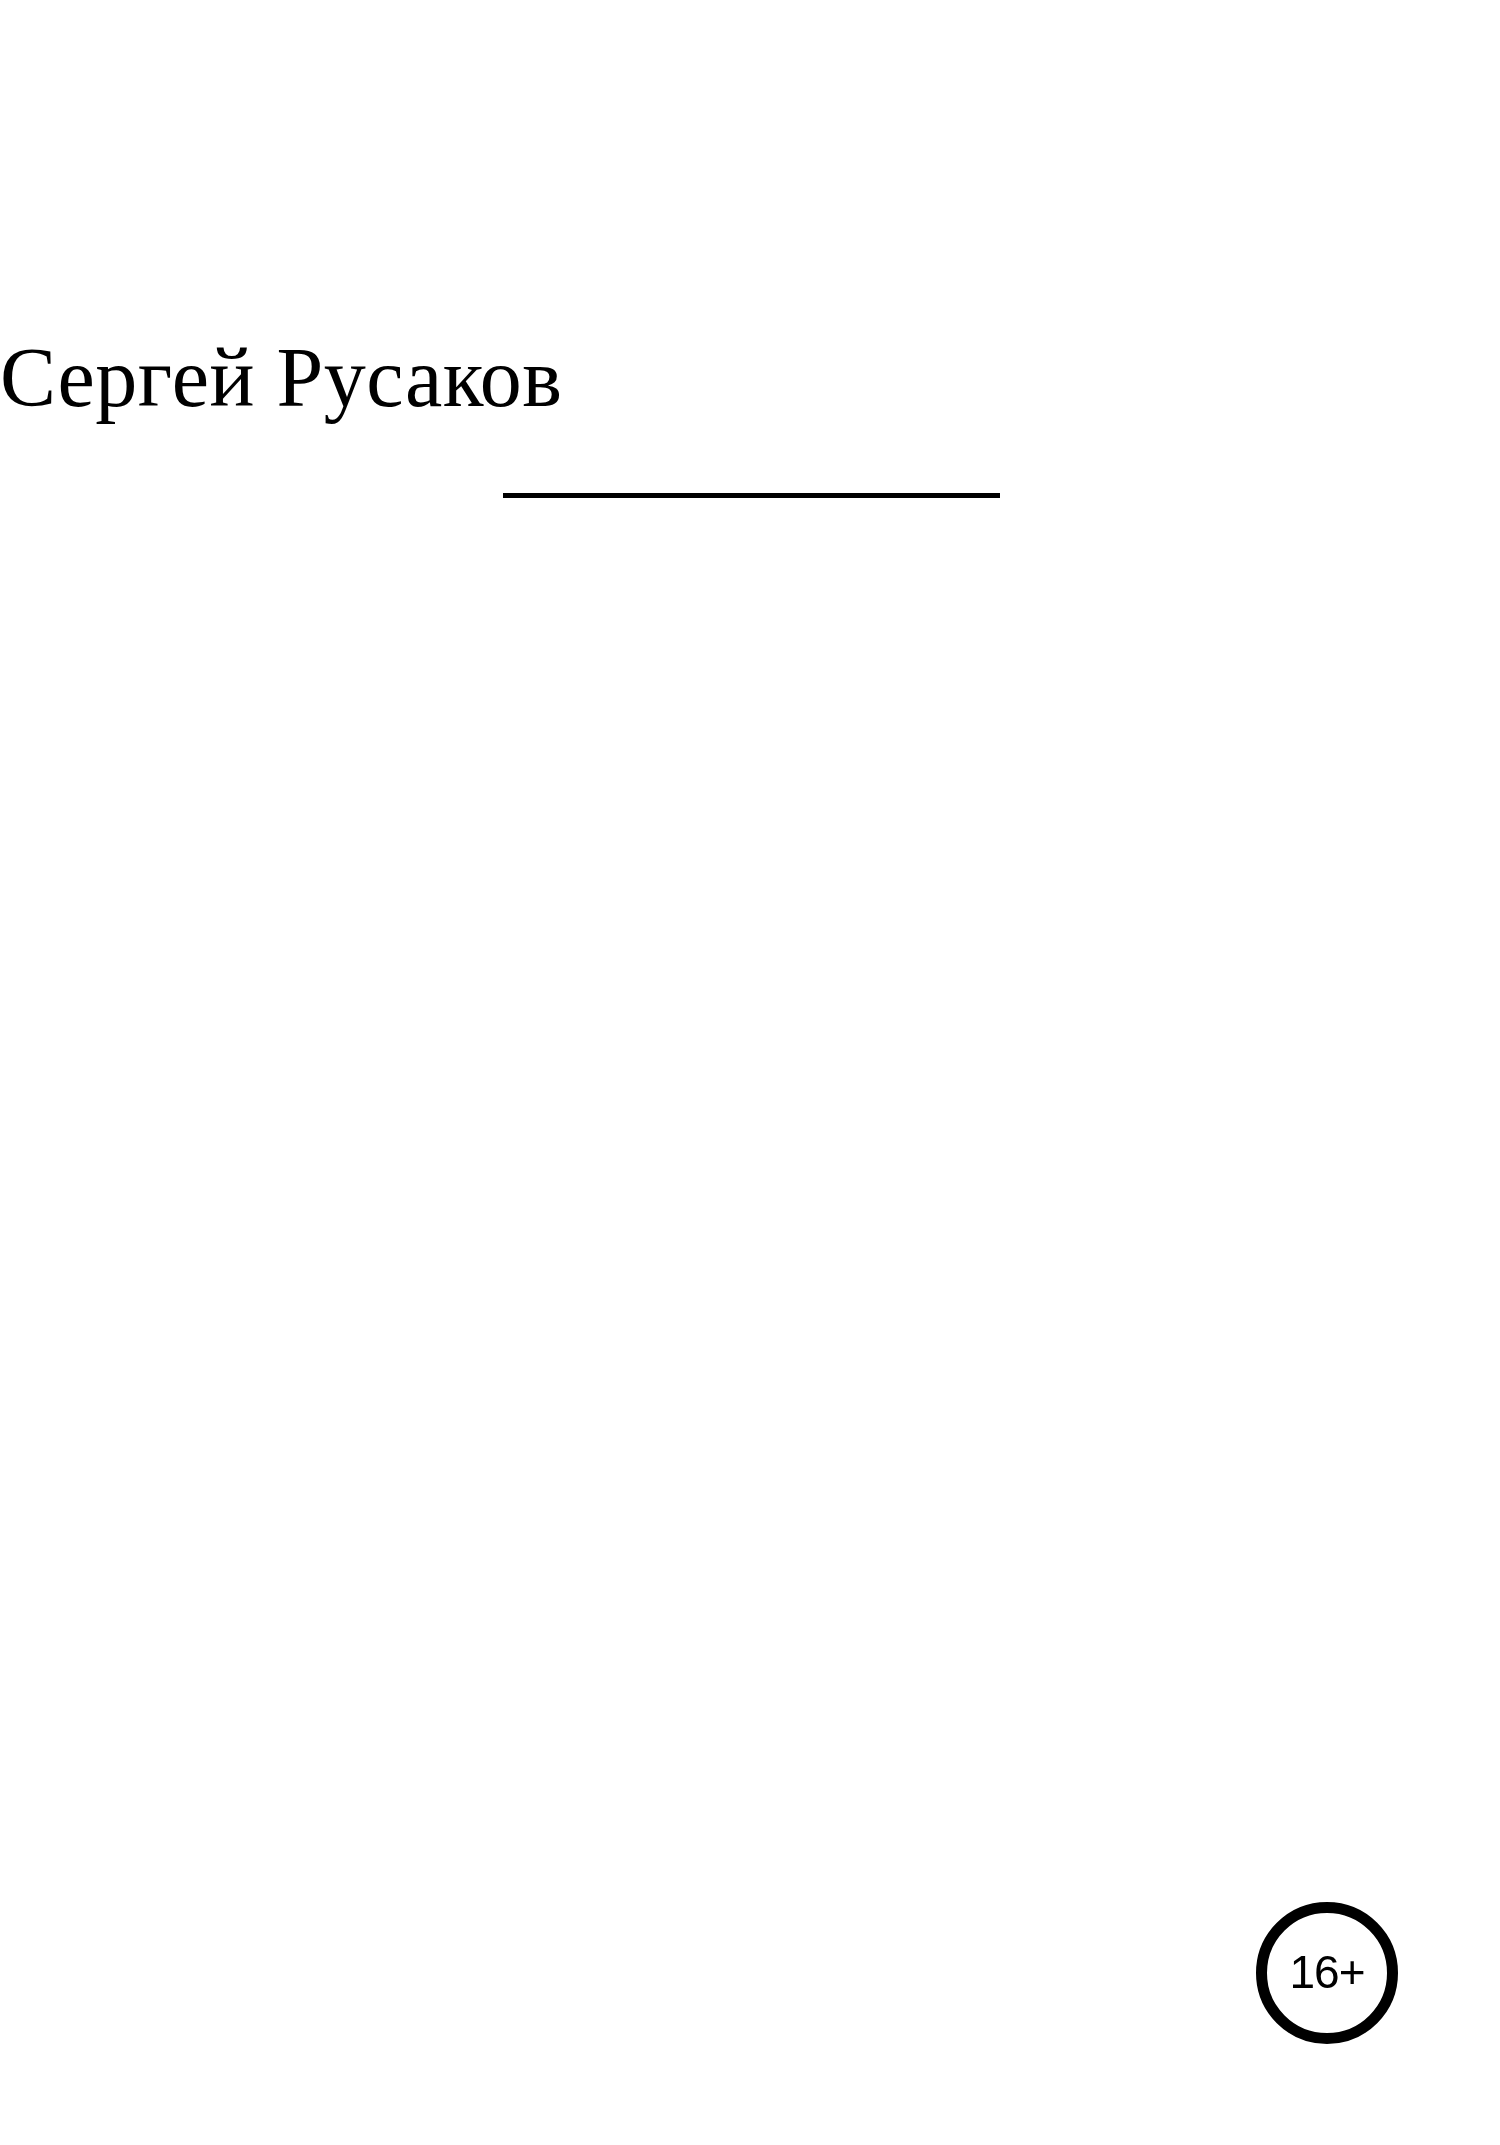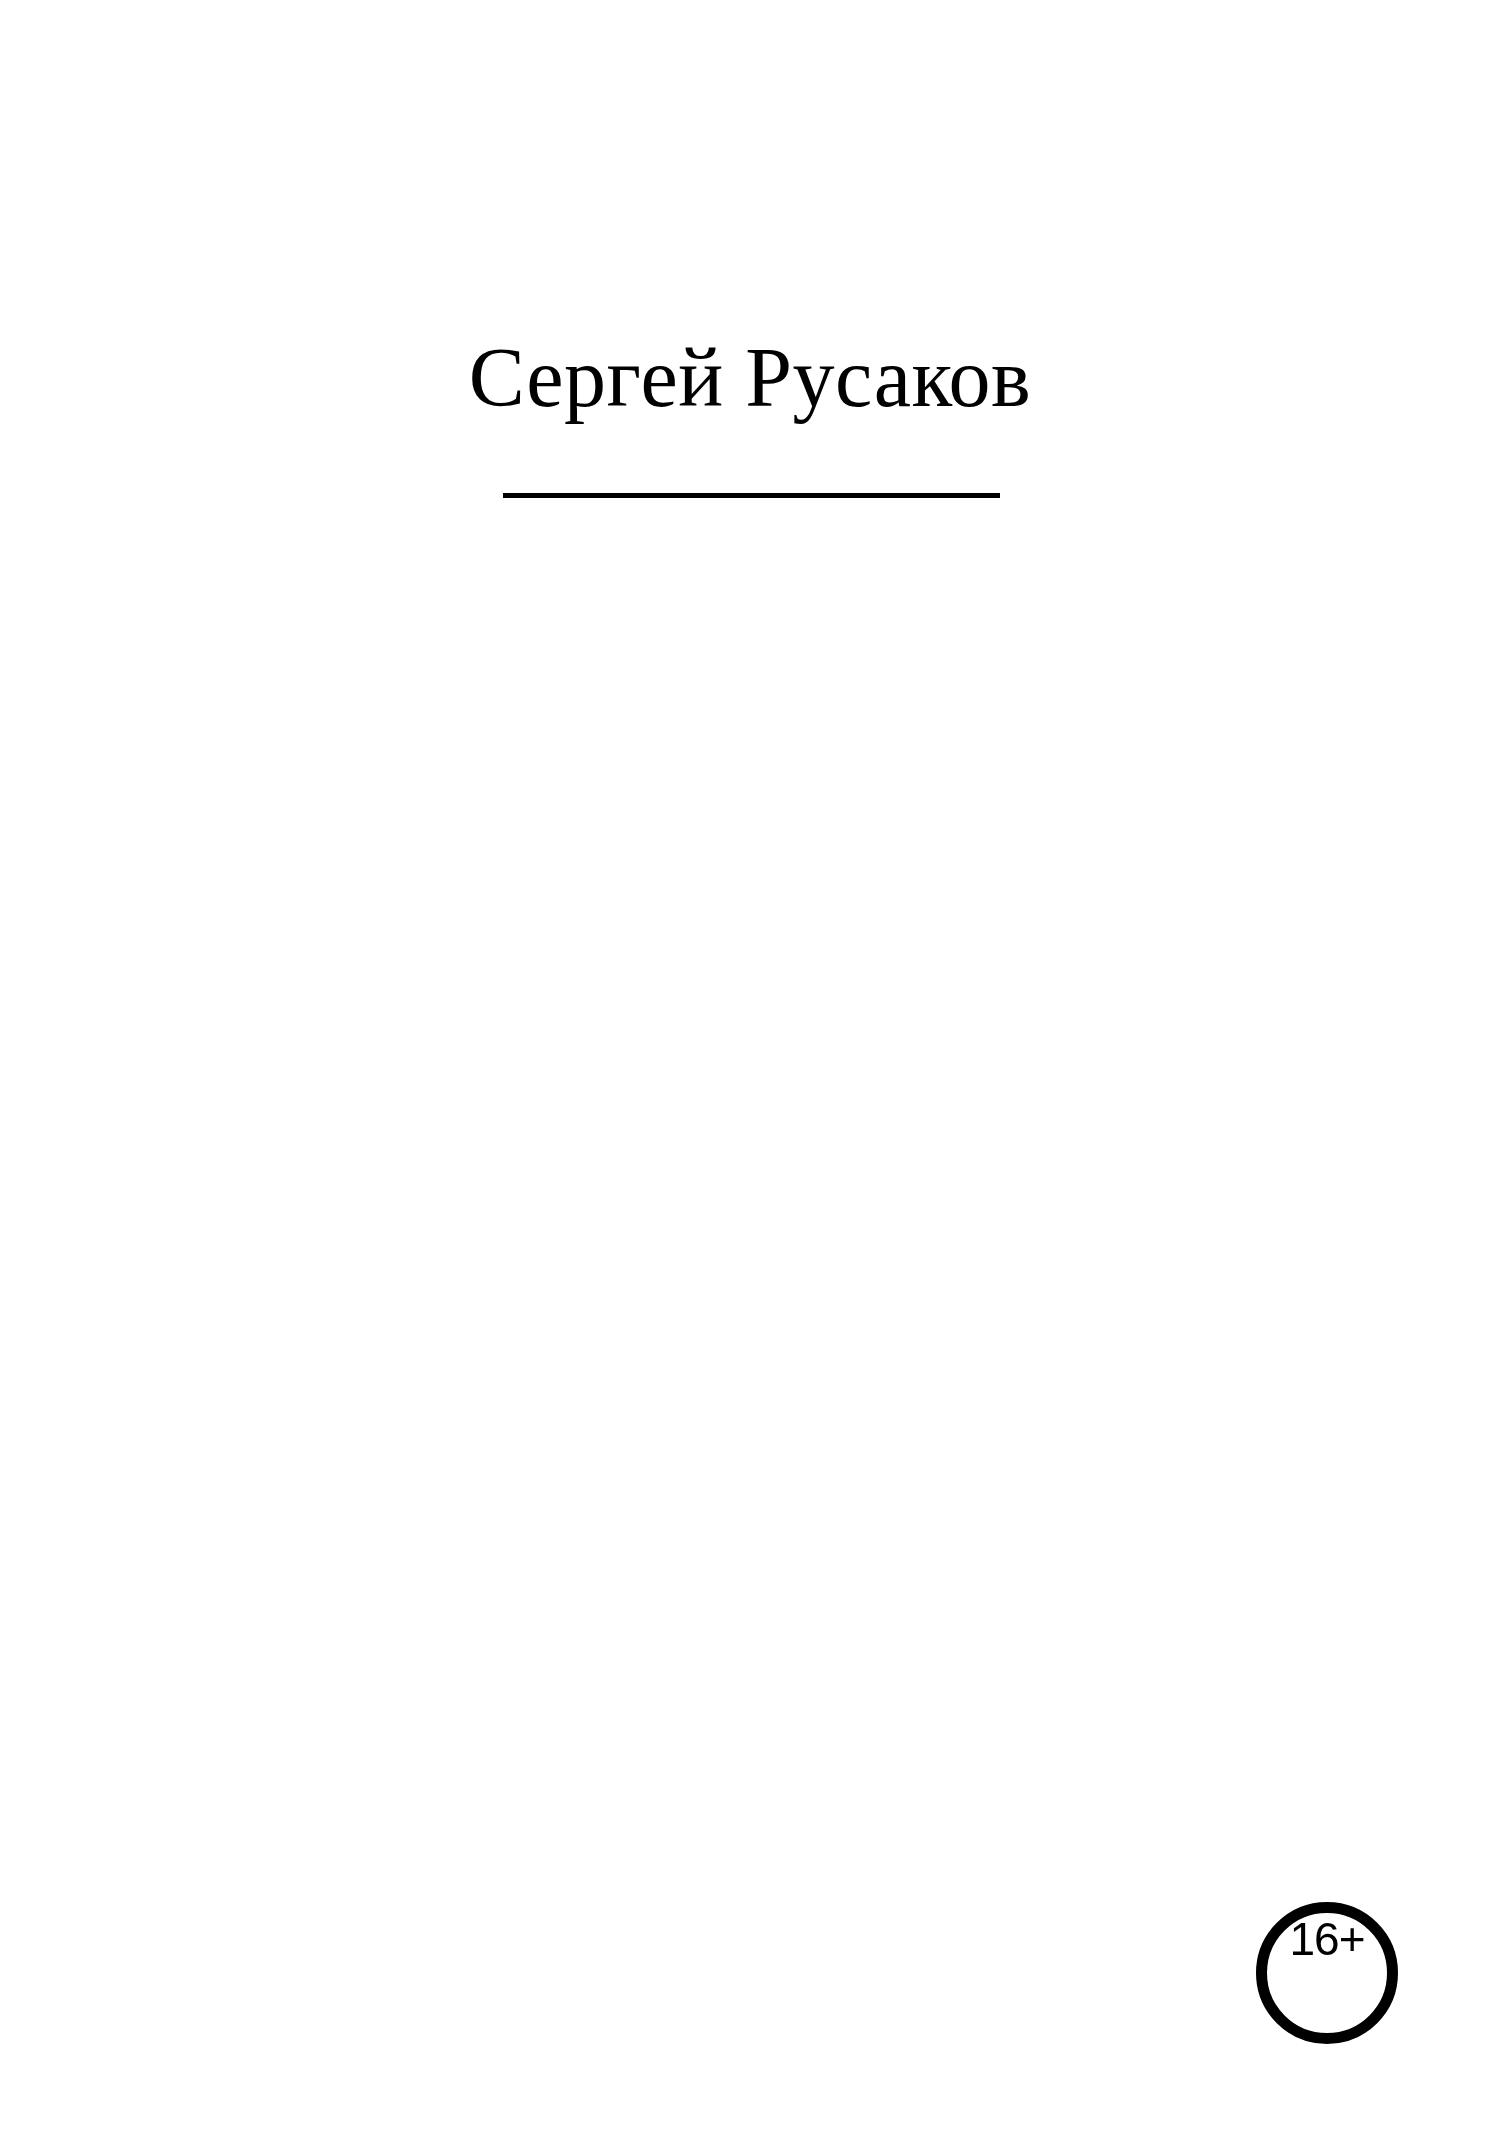--- a/index.html
+++ b/index.html
@@ -15,21 +15,21 @@
     background: var(--bg, #ffffff);
     color: var(--ink, #000000);
     font-family: "Liberation Serif", serif;
     overflow: hidden;
   }
   .author {
     position: absolute;
     top: 336px;
     left: 0;
     width: 1500px;
-    text-align: center;
+    text-align: left;
     font-size: 84px;
     line-height: 1;
     font-weight: 400;
     letter-spacing: 0.5px;
     color: var(--ink, #000000);
   }
   .divider {
     position: absolute;
     top: 493px;
     left: 503px;
@@ -52,20 +52,21 @@
     position: absolute;
     left: 1256px;
     top: 1902px;
     width: 142px;
     height: 142px;
     box-sizing: border-box;
     border: 11px solid var(--ink, #000000);
     border-radius: 50%;
     background: var(--bg, #ffffff);
     display: flex;
+    align-items: center;
     justify-content: center;
   }
   .age-badge span {
     font-family: "Liberation Sans", sans-serif;
     font-size: 46px;
     font-weight: 400;
     letter-spacing: -1px;
     color: var(--ink, #000000);
     transform: translateY(-1px);
   }

